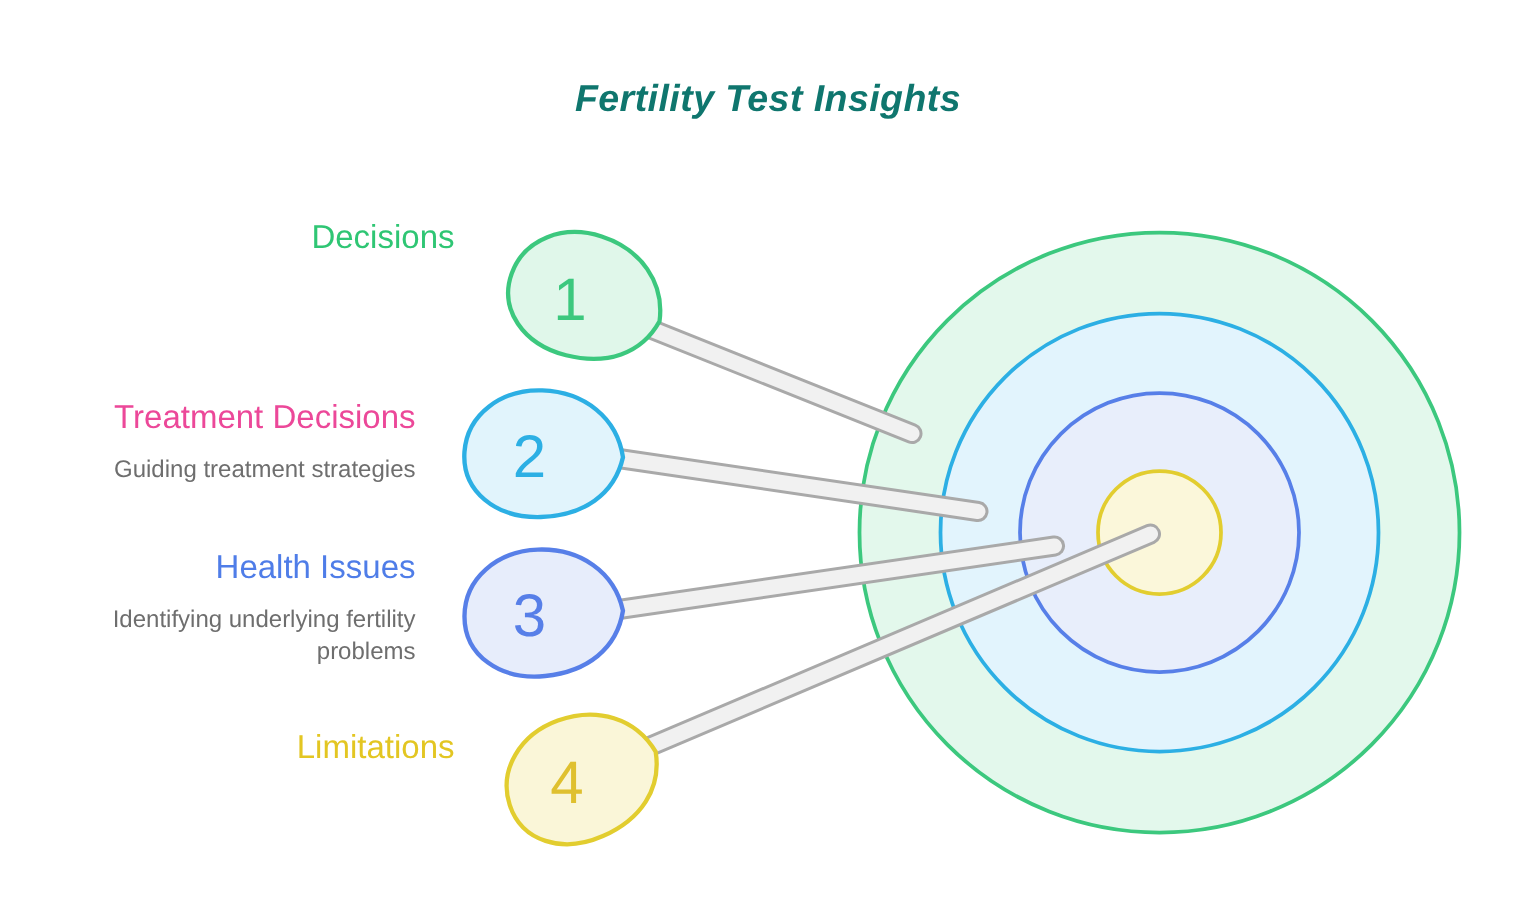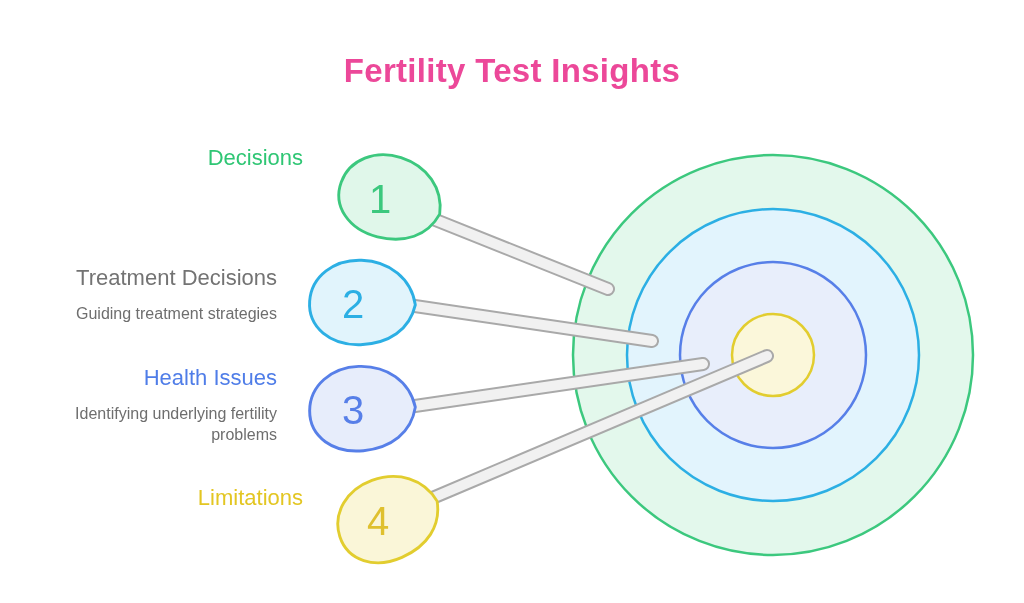--- a/index.html
+++ b/index.html
@@ -11,24 +11,25 @@
     overflow: hidden;
     font-family: "Liberation Sans", sans-serif;
   }
   .page-title {
     position: absolute;
     top: 52px;
     left: 0;
     width: 100%;
     margin: 0;
     text-align: center;
-    font-size: 33px;
+    font-size: 25px;
     font-weight: bold;
     letter-spacing: 0.3px;
-    color: #ec4899;
+    color: #0f766e;
+    font-style: italic;
   }
   .diagram-svg { position: absolute; top: 0; left: 0; }
 
   .item-text { position: absolute; text-align: right; }
   .item-heading {
     font-size: 22px;
     line-height: 26px;
     font-weight: 400;
   }
   .item-desc {
@@ -37,21 +38,21 @@
     line-height: 21px;
     color: #6e6e6e;
     white-space: pre-line;
   }
   .item-1 { top: 145px; right: 721px; }
   .item-2 { top: 265px; right: 747px; }
   .item-3 { top: 365px; right: 747px; }
   .item-4 { top: 485px; right: 721px; margin-left: 16px; }
 
   .h-green  { color: #2fc674; }
-  .h-cyan   { color: #737373; }
+  .h-cyan   { color: #ec4899; }
   .h-blue   { color: #4f7de8; text-align: right; }
   .h-yellow { color: #e3c622; }
 
   .ring { stroke-width: 2.5; }
   .ring-green  { fill: #e3f8ec; stroke: #3cc87e; }
   .ring-cyan   { fill: #e2f4fd; stroke: #2cafe4; }
   .ring-blue   { fill: #e8eefb; stroke: #577fe8; }
   .ring-yellow { fill: #fbf7da; stroke: #e2cd2f; }
 
   .pin-outer { stroke: #a9a9a9; stroke-width: 14; stroke-linecap: round; fill: none; }

